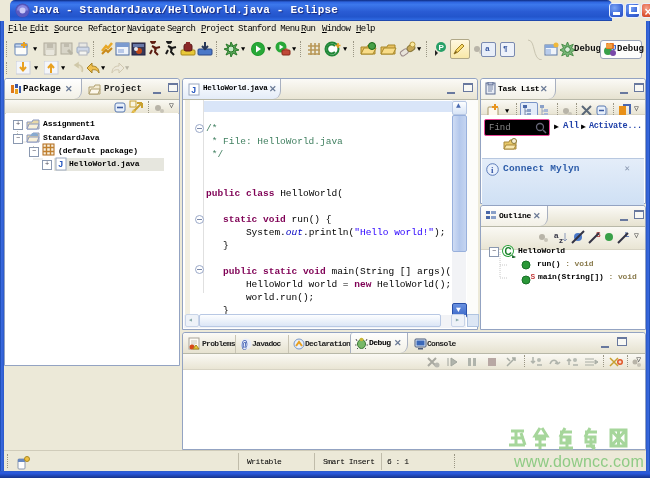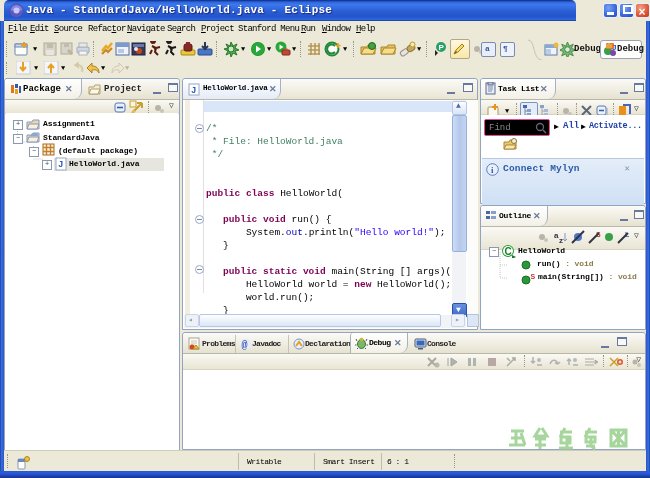--- a/index.html
+++ b/index.html
@@ -4,22 +4,22 @@
 <style>
 html,body{margin:0;padding:0;}
 body{width:650px;height:478px;position:relative;overflow:hidden;background:#ece9d8;
  font-family:"Liberation Mono",monospace;}
 .ab{position:absolute;}
 
 #frame-l{left:0;top:21px;width:4px;bottom:0;background:linear-gradient(90deg,#1644a8,#3a6ae0 40%,#2a58c8);}
 #frame-r{right:0;top:21px;width:4px;bottom:0;background:linear-gradient(90deg,#2a58c8,#3a6ae0 60%,#1644a8);}
 #frame-b{left:0;bottom:0;height:7px;right:0;background:linear-gradient(180deg,#2c5ac8,#2a5ae0 30%,#16348c);}
 
-#title{left:4px;top:0;width:572px;height:21px;border-radius:5px 5px 0 0;
- background:linear-gradient(180deg,#0d2a80 0%,#2e66e0 10%,#3c78ec 22%,#2a5cd4 55%,#2255cc 80%,#2e68e0 94%,#16348c 100%);}
+#title{left:10px;top:0;width:572px;height:21px;border-radius:5px 5px 0 0;
+ background:linear-gradient(180deg,#0d2a80 0%,#2e66e0 10%,#3c78ec 22%,#2a5cd4 55%,#2255cc 80%,#2e68e0 94%,#16348c 100%);padding-left:30px;}
 #title .txt{left:22px;top:4px;color:#fff;font-size:11px;font-weight:bold;letter-spacing:0.2px;text-shadow:1px 1px 1px #1a2a7a;}
 .tbtn{top:3px;width:15px;height:15px;border-radius:3px;border:1px solid #e8f0ff;box-sizing:border-box;}
 .tbtn.bl{background:radial-gradient(circle at 35% 30%,#7aa4f4,#3a66d8 60%,#2a4ab8);}
 .tbtn.rd{background:radial-gradient(circle at 35% 30%,#f4a088,#e05a3a 55%,#c03818);}
 .tbtn span{position:absolute;color:#fff;font-family:"Liberation Sans",sans-serif;}
 
 #menu{left:4px;top:21px;right:4px;height:17px;background:#ece9d8;}
 #menu span{position:absolute;top:3px;font-size:9px;color:#000;letter-spacing:-0.7px;}
 #menu u{text-decoration:underline;}
 
@@ -37,21 +37,21 @@
 .mm1{border-bottom:2.5px solid #68789e;width:8px;height:8px;}
 .mm2{border:1px solid #68789e;border-top:2.5px solid #68789e;width:8px;height:6px;background:#f8f8f4;}
 .xic{color:#6a7a96;font-family:"Liberation Sans",sans-serif;font-weight:bold;font-size:9px;}
 .vtb{height:22px;background:linear-gradient(180deg,#faf9f4,#e9e5d4);}
 .tree-lbl{font-size:8px;font-weight:bold;color:#000;white-space:pre;letter-spacing:-0.1px;}
 .box-pm{width:8px;height:8px;border:1px solid #8a98b0;background:#fff;font-size:7px;line-height:6px;text-align:center;color:#445;font-family:"Liberation Mono",monospace;}
 
 .kw{color:#7f0055;font-weight:bold;}
 .cm{color:#3f7f5f;}
 .str{color:#2a00ff;}
-.fld{color:#0000c0;}
+.fld{color:#0000c0;font-style:italic;}
 .dim{color:#8a7b4d;}
 </style>
 </head>
 <body>
 
 <div id="title" class="ab">
   <svg class="ab" style="left:5px;top:3px" width="15" height="15">
     <circle cx="7.5" cy="7.5" r="7" fill="#4a4aa8"></circle>
     <ellipse cx="7.5" cy="7.5" rx="6.6" ry="6.6" fill="#5a5ac0"></ellipse>
     <path d="M2 7.5a5.5 5.5 0 0 1 11 0z" fill="#8888e0"></path>
@@ -247,21 +247,21 @@
  <svg class="ab" style="left:82px;top:1px" width="15" height="14">
       <path d="M6 2L1 7l5 5V9c4-1 6 1 7 3 0-5-3-7-7-7z" fill="#f0c050" stroke="#a88020"></path>
     </svg>
  <div class="ab dd" style="left:97px;top:4px">▼</div>
  <svg class="ab" style="left:106px;top:1px" width="15" height="14">
       <path d="M9 2l5 5-5 5V9C5 8 3 10 2 12c0-5 3-7 7-7z" fill="#ece8da" stroke="#d0c8b0"></path>
     </svg>
  <div class="ab dd" style="left:121px;top:4px;color:#b8b4a4">▼</div>
 </div>
 
-<div id="pkg" class="ab panel" style="left:4px;top:78px;width:176px;height:392px;">
+<div id="pkg" class="ab panel" style="left:4px;top:78px;width:176px;height:288px;">
  <div class="ab tabrow"></div>
  <div class="ab tab-act" style="left:0;width:76px;">
    <svg class="ab" style="left:5px;top:4px" width="12" height="12">
         <rect x="1" y="2" width="3" height="8" fill="#e07818"></rect>
         <rect x="5" y="1" width="3" height="4" fill="#3858a8"></rect>
         <rect x="5" y="6" width="3" height="5" fill="#e8a020"></rect>
         <rect x="9" y="3" width="2" height="7" fill="#3858a8"></rect>
       </svg>
    <span class="ab tab-lbl" style="left:18px">Package</span>
    <span class="ab xic" style="left:60px;top:5px">✕</span>
@@ -367,21 +367,21 @@
       <path d="M2 4.5h5" stroke="#7a88a8"></path>
     </svg>
 
  <pre class="ab" style="left:23px;top:43px;margin:0;font-family:'Liberation Mono',monospace;font-size:9.5px;line-height:13px;color:#000;"><span class="cm">/*
  * File: HelloWorld.java
  */</span>
 
 
 <span class="kw">public class </span>HelloWorld(
 
-   <span class="kw">public void </span>run() {
+   <span class="kw">static void </span>run() {
        System.<span class="fld">out</span>.println(<span class="str">"Hello world!"</span>);
    }
 
    <span class="kw">public static void </span>main(String [] args)(
        HelloWorld world = <span class="kw">new</span> HelloWorld();
        world.run();
    }</pre>
 
  <div class="ab" style="left:269px;top:21px;width:14px;bottom:14px;background:#f2f3f6;"></div>
  <div class="ab" style="left:269px;top:22px;width:13px;height:12px;background:linear-gradient(180deg,#fdfeff,#d8e4f6);border:1px solid #b8c8e4;border-radius:2px">
@@ -680,17 +680,18 @@
       <circle cx="11" cy="4" r="2.5" fill="#f0c040" stroke="#a88820"></circle>
     </svg>
  <div class="ab" style="left:234px;top:2px;height:17px;border-left:1px solid #c0bcaa;"></div>
  <div class="ab" style="left:243px;top:6px;font-size:8px;letter-spacing:-0.5px;color:#000;">Writable</div>
  <div class="ab" style="left:310px;top:2px;height:17px;border-left:1px solid #c0bcaa;"></div>
  <div class="ab" style="left:319px;top:6px;font-size:8px;letter-spacing:-0.5px;color:#000;">Smart Insert</div>
  <div class="ab" style="left:377px;top:2px;height:17px;border-left:1px solid #c0bcaa;"></div>
  <div class="ab" style="left:383px;top:6px;font-size:8px;letter-spacing:-0.5px;color:#000;">6 : 1</div>
  <div class="ab" style="left:450px;top:3px;height:14px;border-left:1px dotted #9a9684;"></div>
 
+ <div class="ab" style="left:510px;top:2px;font-family:'Liberation Sans',sans-serif;font-size:16px;color:#8fcb85;letter-spacing:0.2px;">www.downcc.com</div>
 </div>
 
 <div id="frame-l" class="ab"></div>
 <div id="frame-r" class="ab"></div>
 <div id="frame-b" class="ab"></div>
 
 </body></html>

